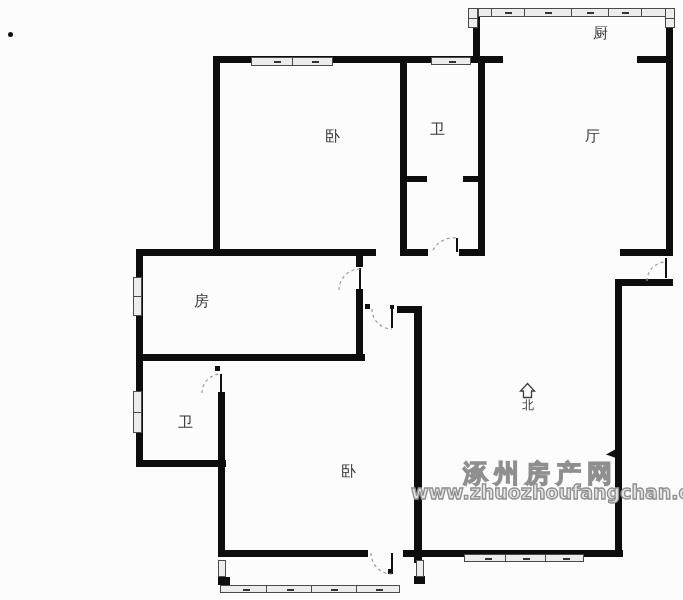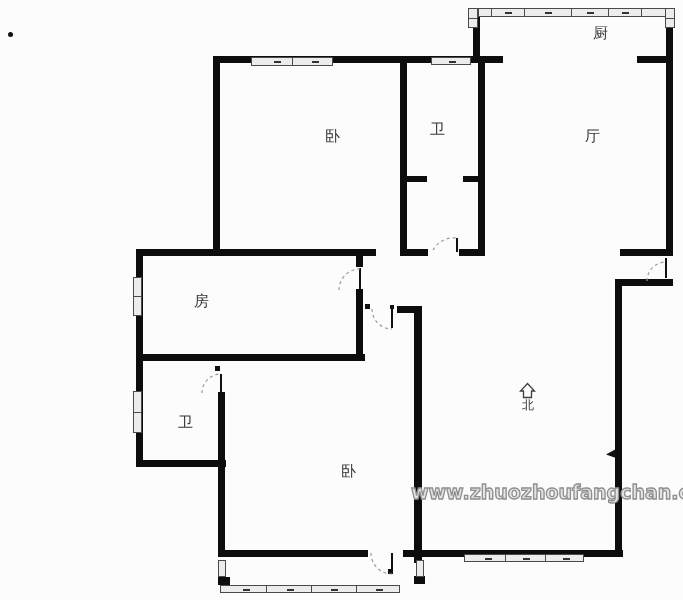--- a/index.html
+++ b/index.html
@@ -136,15 +136,16 @@
 
   <span class="room-label" style="left:593px;top:26px">厨</span>
   <span class="room-label" style="left:585px;top:129px">厅</span>
   <span class="room-label" style="left:430px;top:122px">卫</span>
   <span class="room-label" style="left:325px;top:129px">卧</span>
   <span class="room-label" style="left:194px;top:294px">房</span>
   <span class="room-label" style="left:178px;top:415px">卫</span>
   <span class="room-label" style="left:341px;top:464px">卧</span>
   <span class="north-label" style="left:522px;top:399px">北</span>
 
+  <div class="wm wm1">涿州房产网</div>
   <div class="wm wm2">www.zhuozhoufangchan.com</div>
 
 </div>
 
 </body></html>

